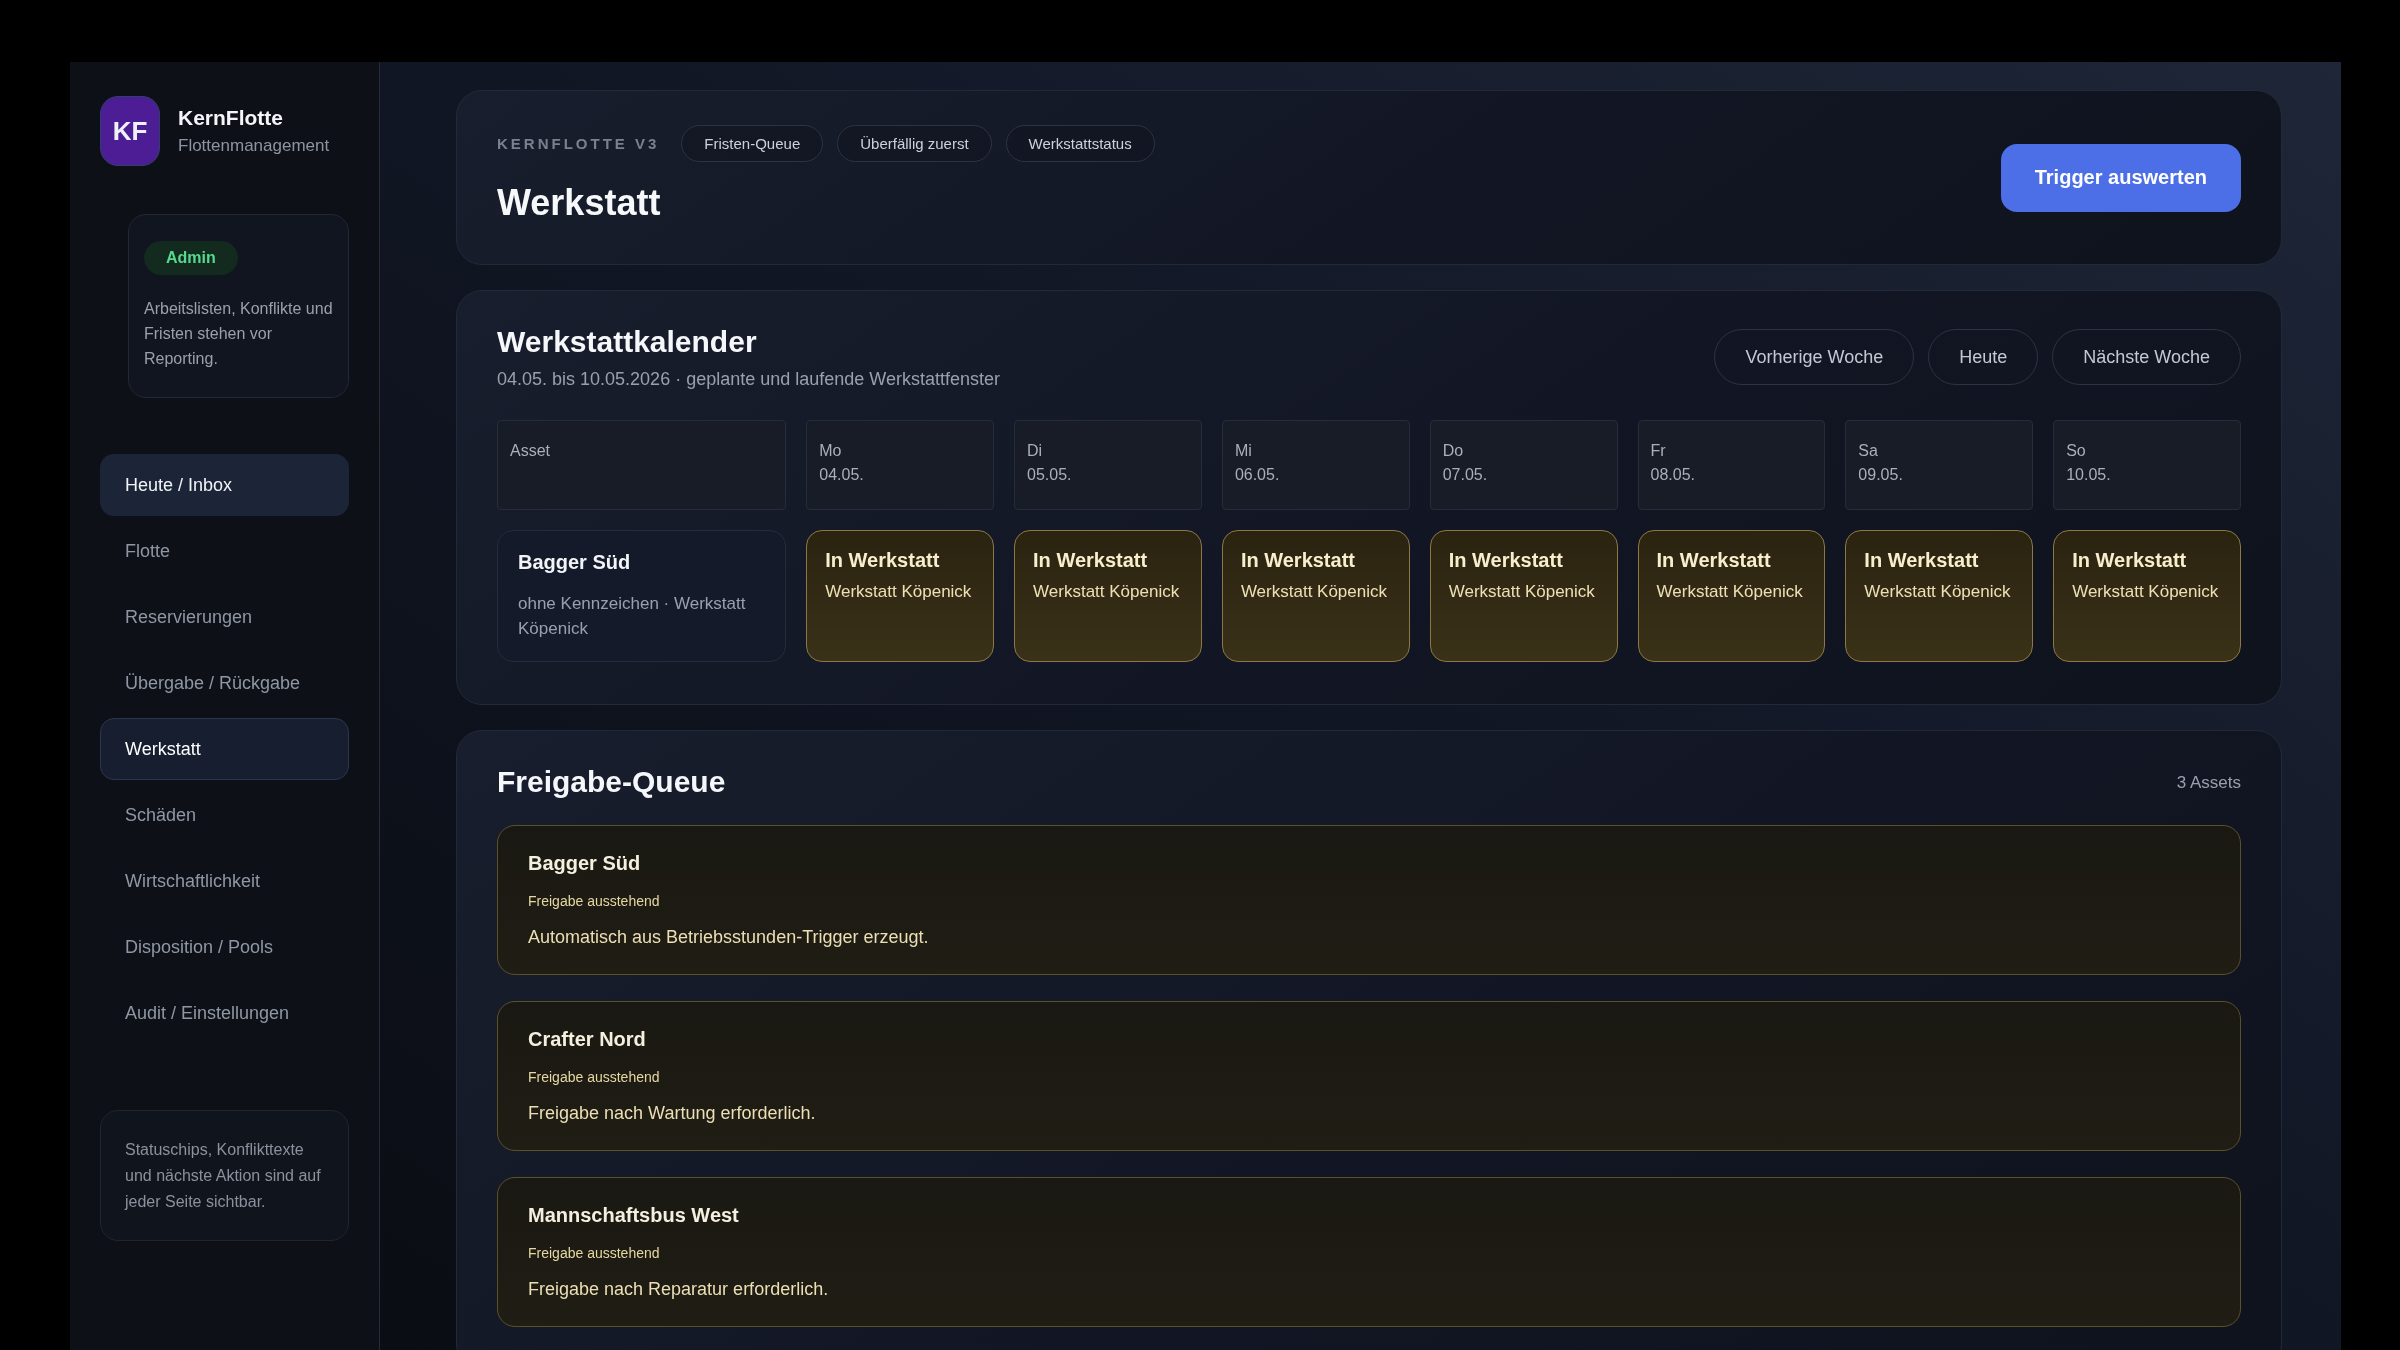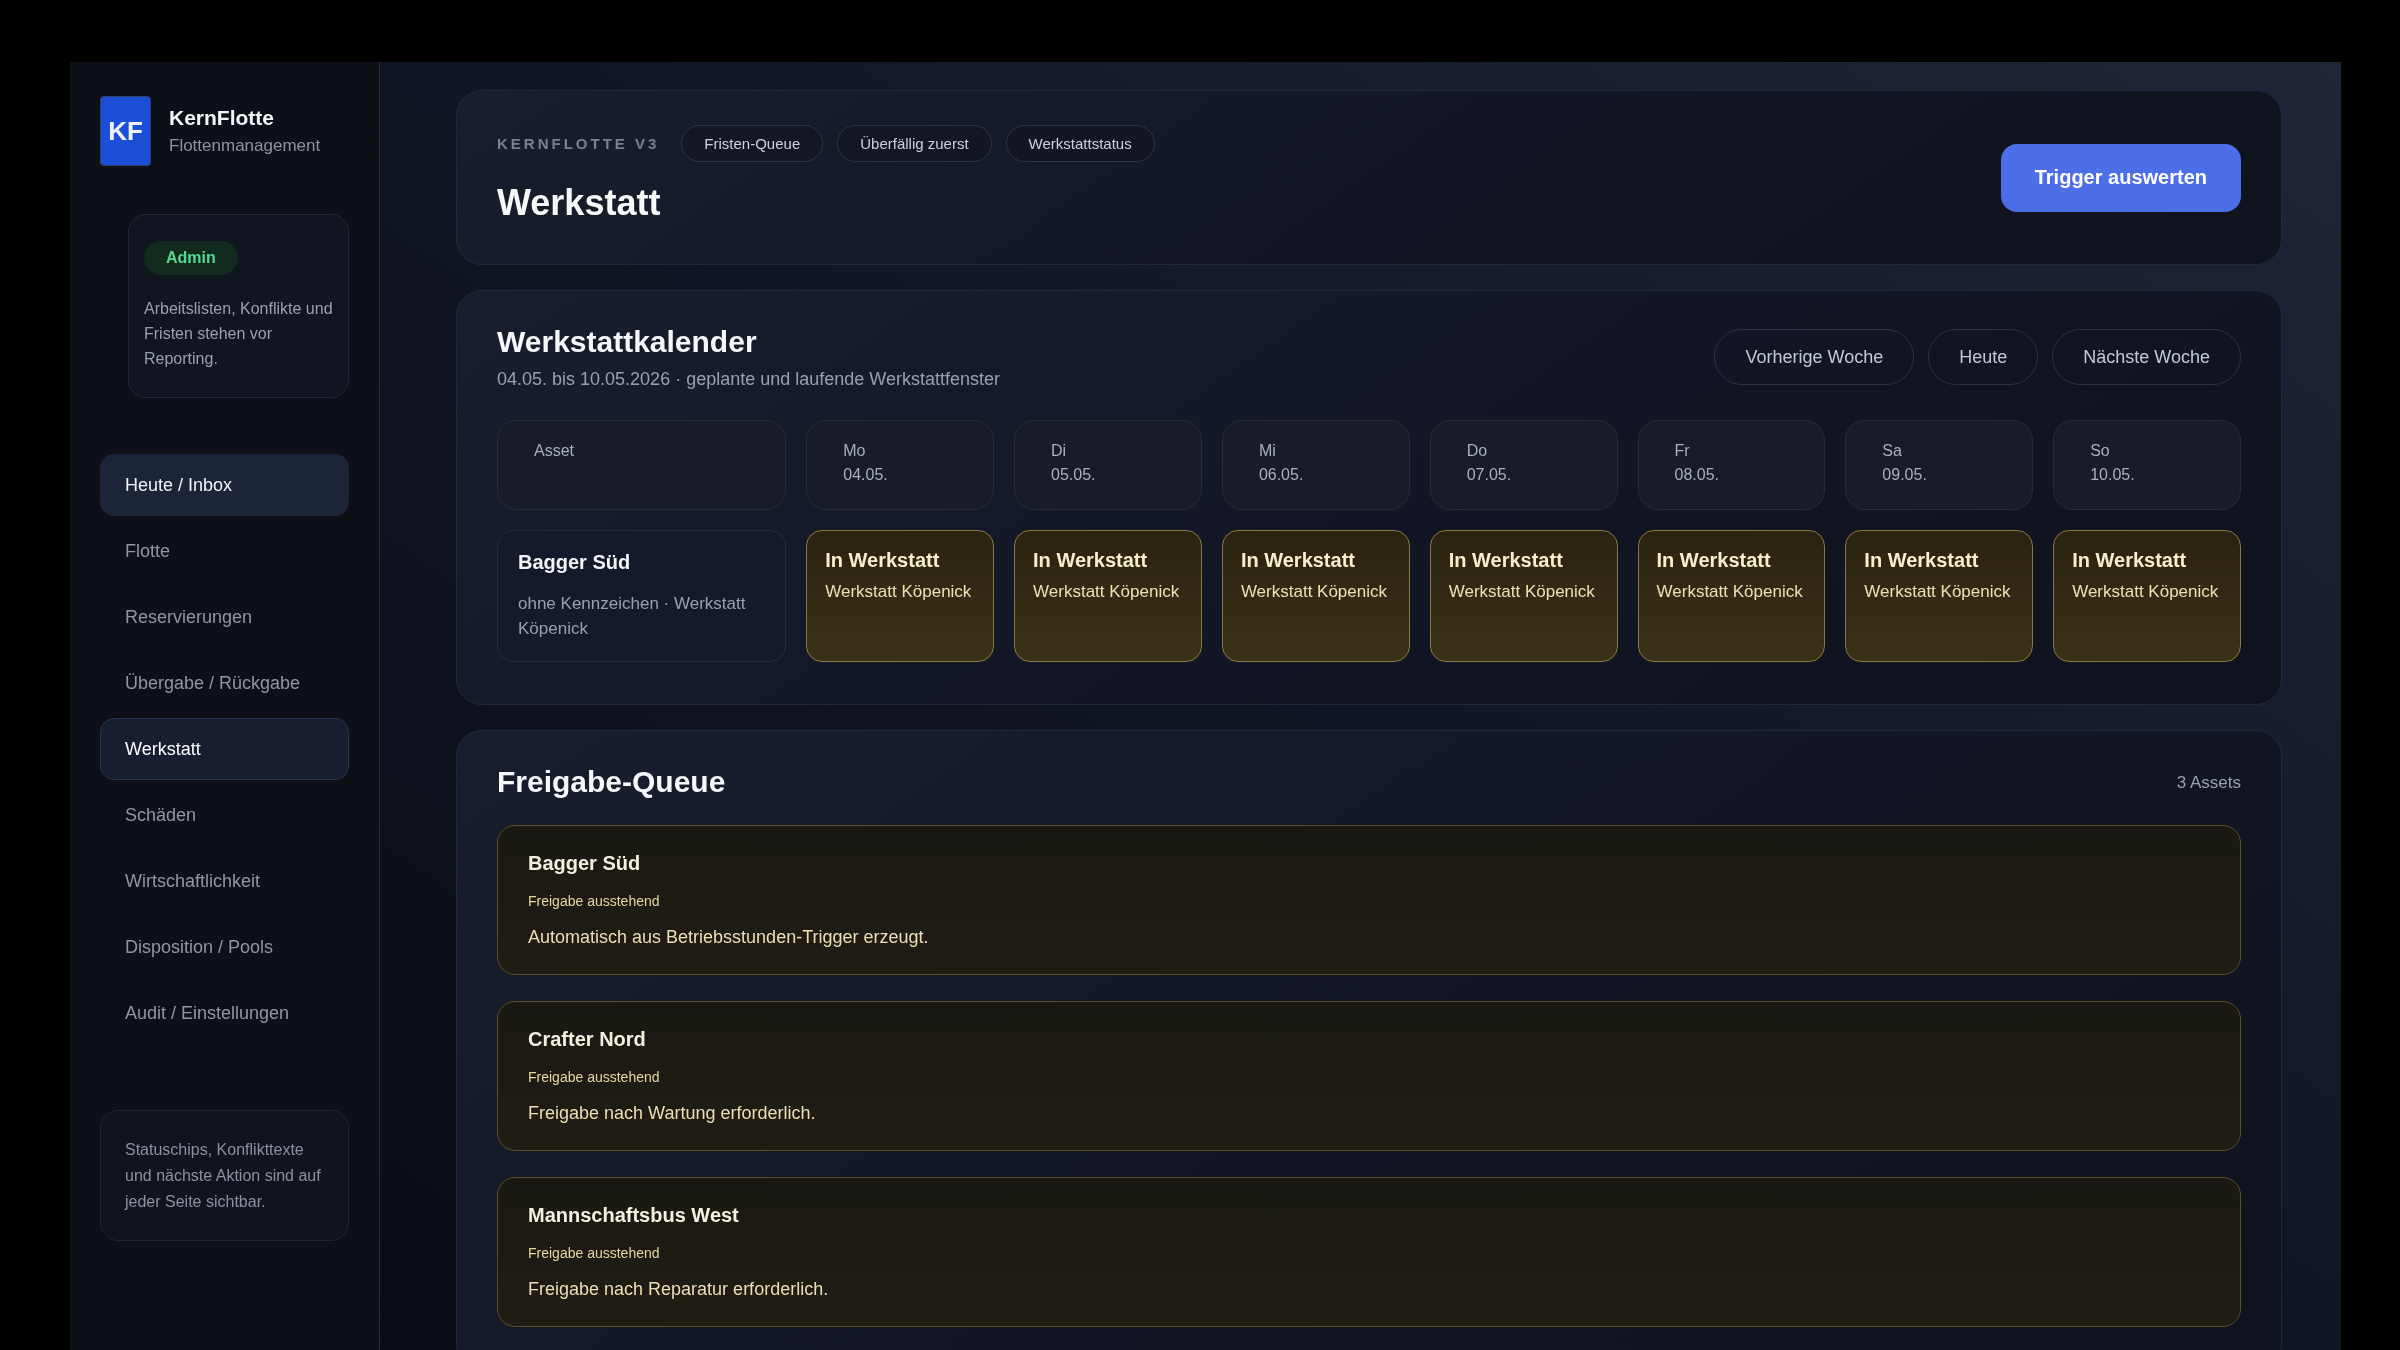--- a/index.html
+++ b/index.html
@@ -6,21 +6,21 @@
   html,body { width:2400px; height:1350px; background:#000; overflow:hidden;
               font-family:"Liberation Sans","DejaVu Sans",sans-serif; }
 
   .app { position:absolute; left:70px; top:62px; width:2271px; height:1288px;
          display:flex; overflow:hidden; }
 
   
   .sidebar { width:310px; flex:0 0 310px; background:#0d1016;
              border-right:1px solid #272c37; padding:34px 30px 30px 30px; }
   .brand { display:flex; align-items:center; gap:18px; }
-  .brand-logo { width:51px; height:70px; border-radius:4px; background:#1d4ed8;
+  .brand-logo { width:60px; height:70px; border-radius:18px; background:#4c1d95;
                 border:1px solid #30406a; color:#eef1f8; font-size:26px; font-weight:700;
                 display:flex; align-items:center; justify-content:center; }
   .brand-name { color:#f3f5f9; font-size:21px; font-weight:700; }
   .brand-sub { color:#8d94a1; font-size:17px; margin-top:6px; }
 
   .role-card { margin-top:48px; background:#11151f; border:1px solid #232836;
                border-radius:18px; padding:26px 15px;margin-left:28px; }
   .role-badge { display:inline-block; background:#132a1e; color:#55d98f;
                 font-size:16px; font-weight:700; padding:8px 22px; border-radius:999px; }
   .role-note { color:#9aa0ac; font-size:16px; line-height:1.55; margin-top:22px; }
@@ -57,22 +57,22 @@
   
   .panel-cal { padding:34px 40px 42px; }
   .sec-head { display:flex; justify-content:space-between; align-items:flex-start; }
   .sec-title { color:#f5f7fa; font-size:30px; font-weight:700; }
   .sec-sub { color:#99a0ad; font-size:18px; margin-top:10px; }
   .week-nav { display:flex; gap:14px; margin-top:4px; }
   .ghost-btn { border:1px solid #2d3342; background:transparent; color:#c3c9d4;
                border-radius:999px; height:56px; padding:0 30px; font-size:18px;
                font-family:inherit; cursor:pointer; }
   .cal-grid { display:grid; grid-template-columns:1.54fr repeat(7,1fr); gap:20px; margin-top:30px; }
-  .cal-head-cell { background:#171c27; border:1px solid #262c3a; border-radius:20px;
-                   padding:18px 36px; min-height:90px; color:#a9afbb; font-size:16px; line-height:1.5; }
+  .cal-head-cell { background:#171c27; border:1px solid #262c3a; border-radius:4px;
+                   padding:18px 12px; min-height:90px; color:#a9afbb; font-size:16px; line-height:1.5; }
   .cal-asset-cell { background:#141a29; border:1px solid #242b3d; border-radius:16px;
                     padding:20px; min-height:116px; }
   .cal-asset-name { color:#f2f4f8; font-size:20px; font-weight:700; }
   .cal-asset-meta { color:#99a0ad; font-size:17px; line-height:1.45; margin-top:18px; }
   .cal-slot { background:linear-gradient(180deg,#2a2310 0%,#3a3118 100%);
               border:1px solid #8c7845; border-radius:16px; padding:18px; min-height:116px; cursor:pointer; }
   .cal-slot-status { color:#f8edcc; font-size:20px; font-weight:700; }
   .cal-slot-loc { color:#eee0b4; font-size:17px; line-height:1.4; margin-top:8px; }
 
   

